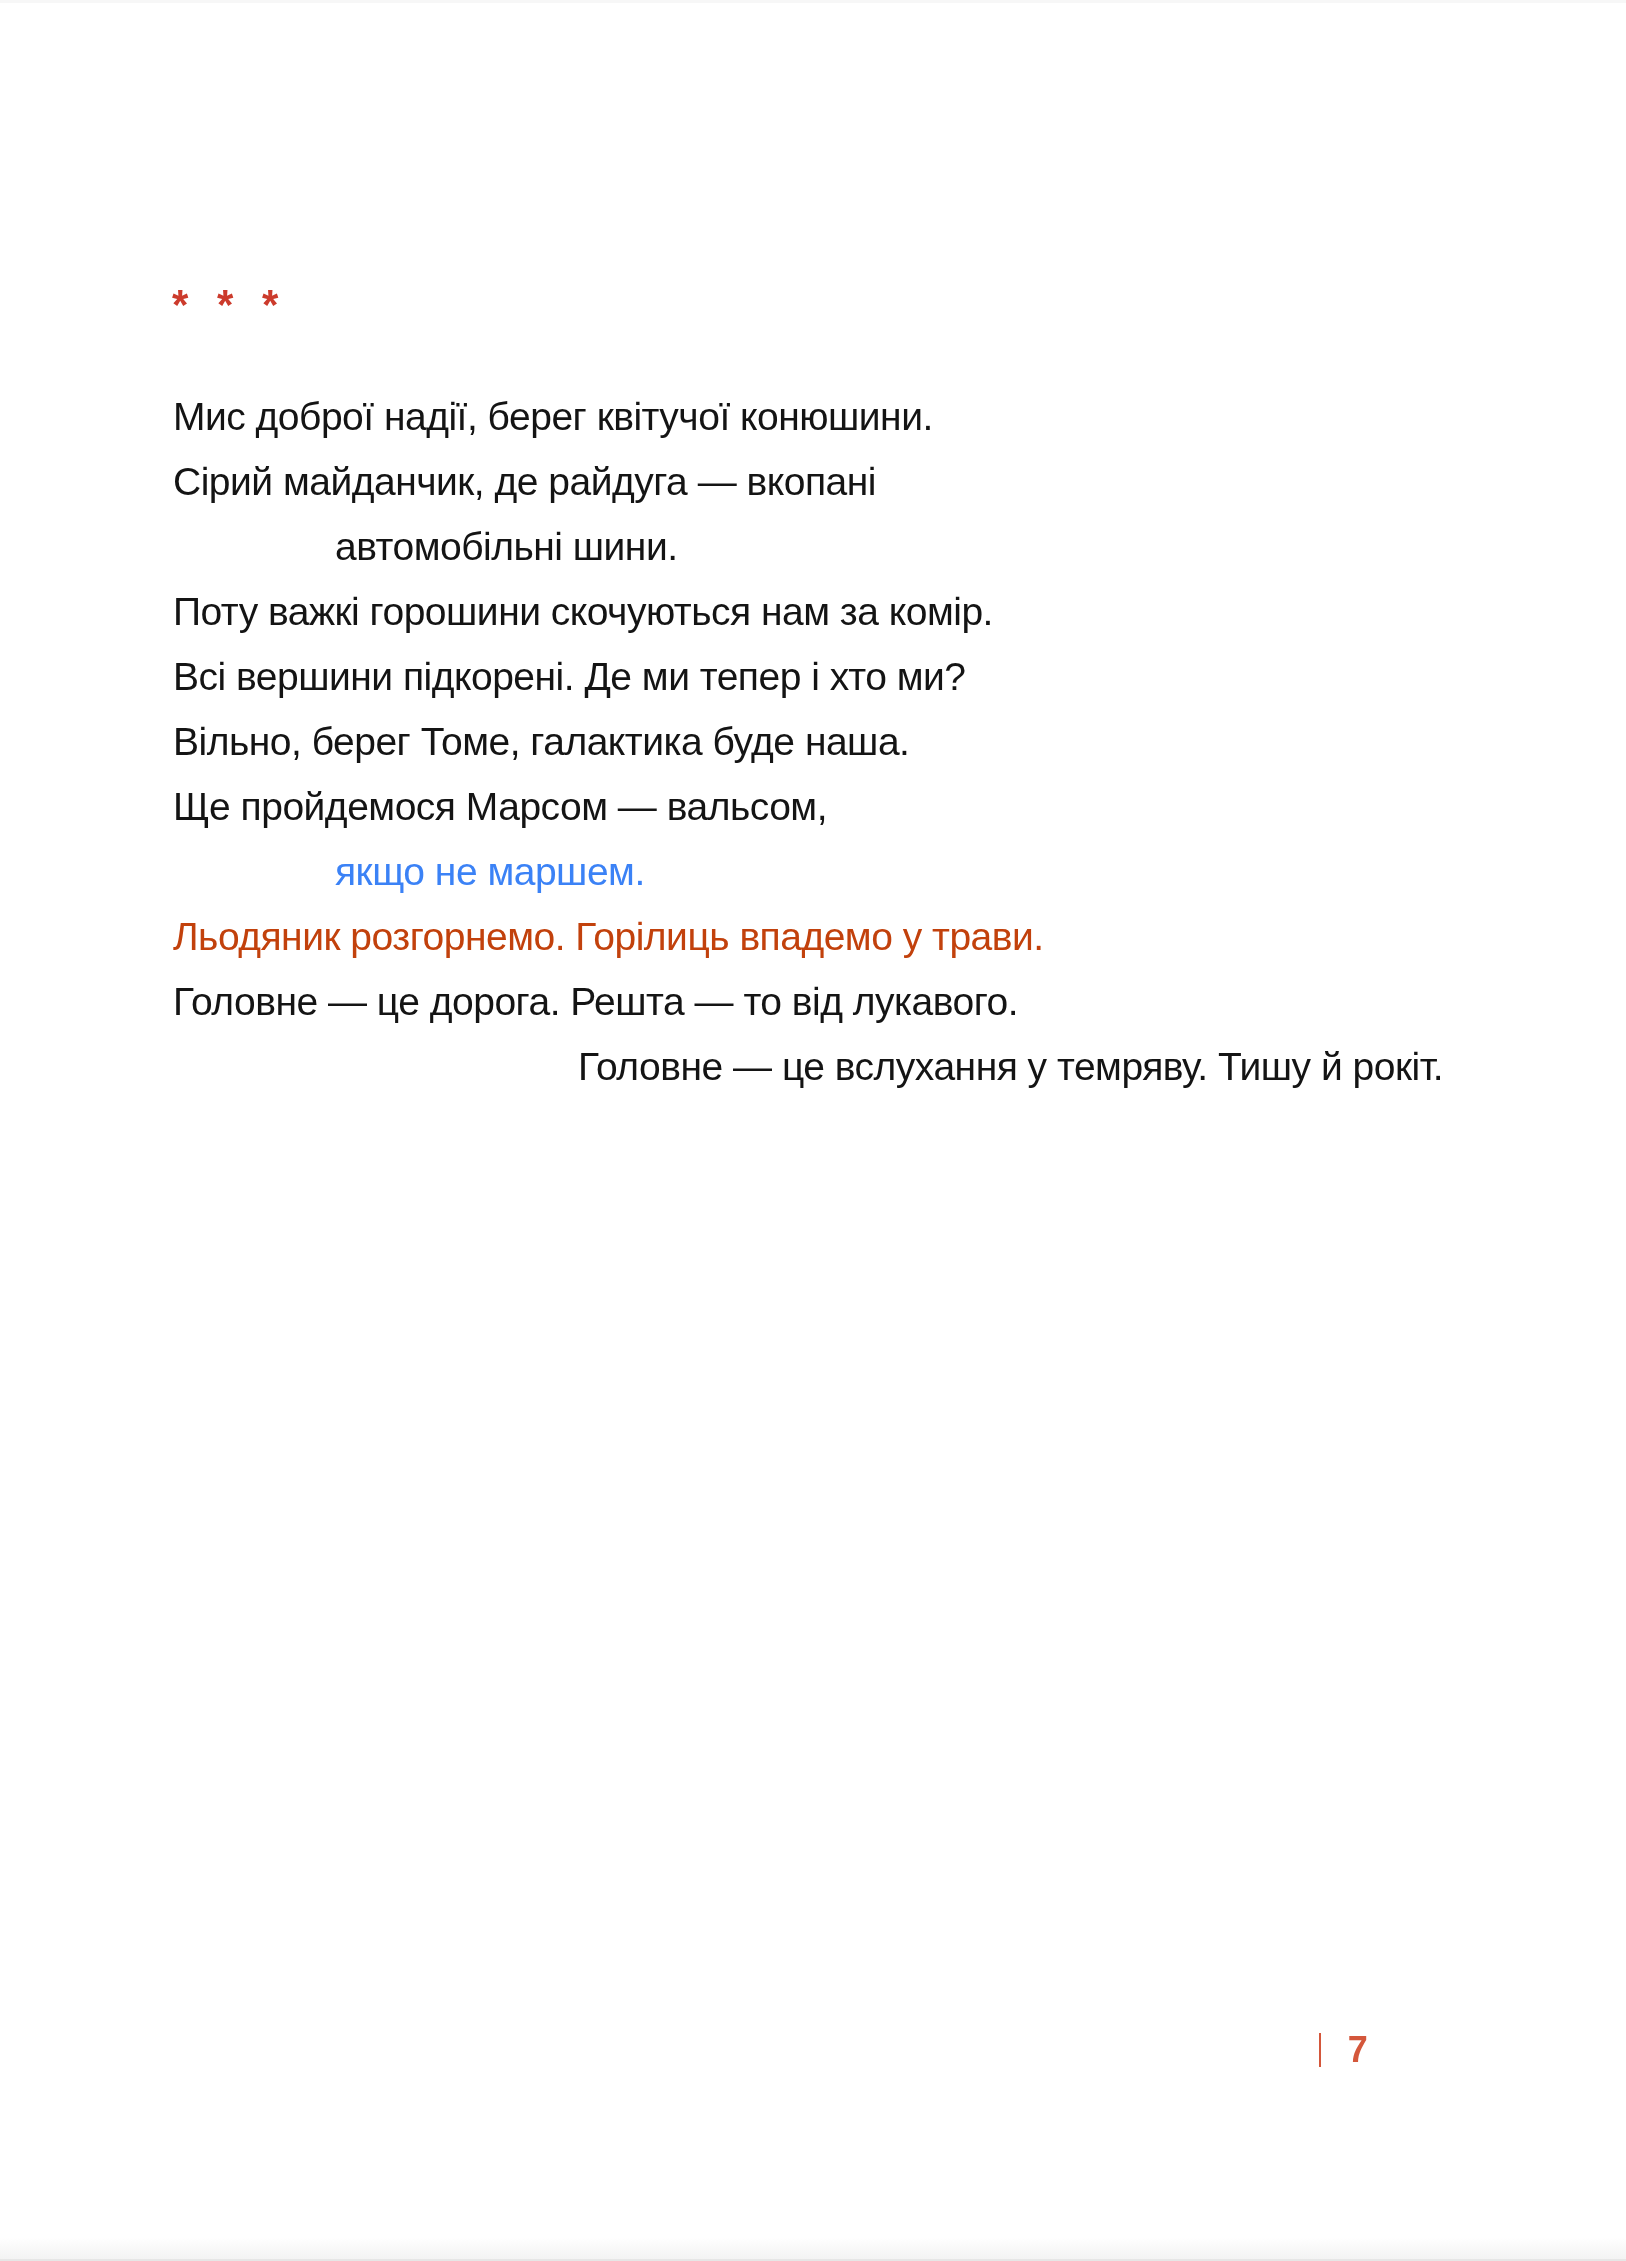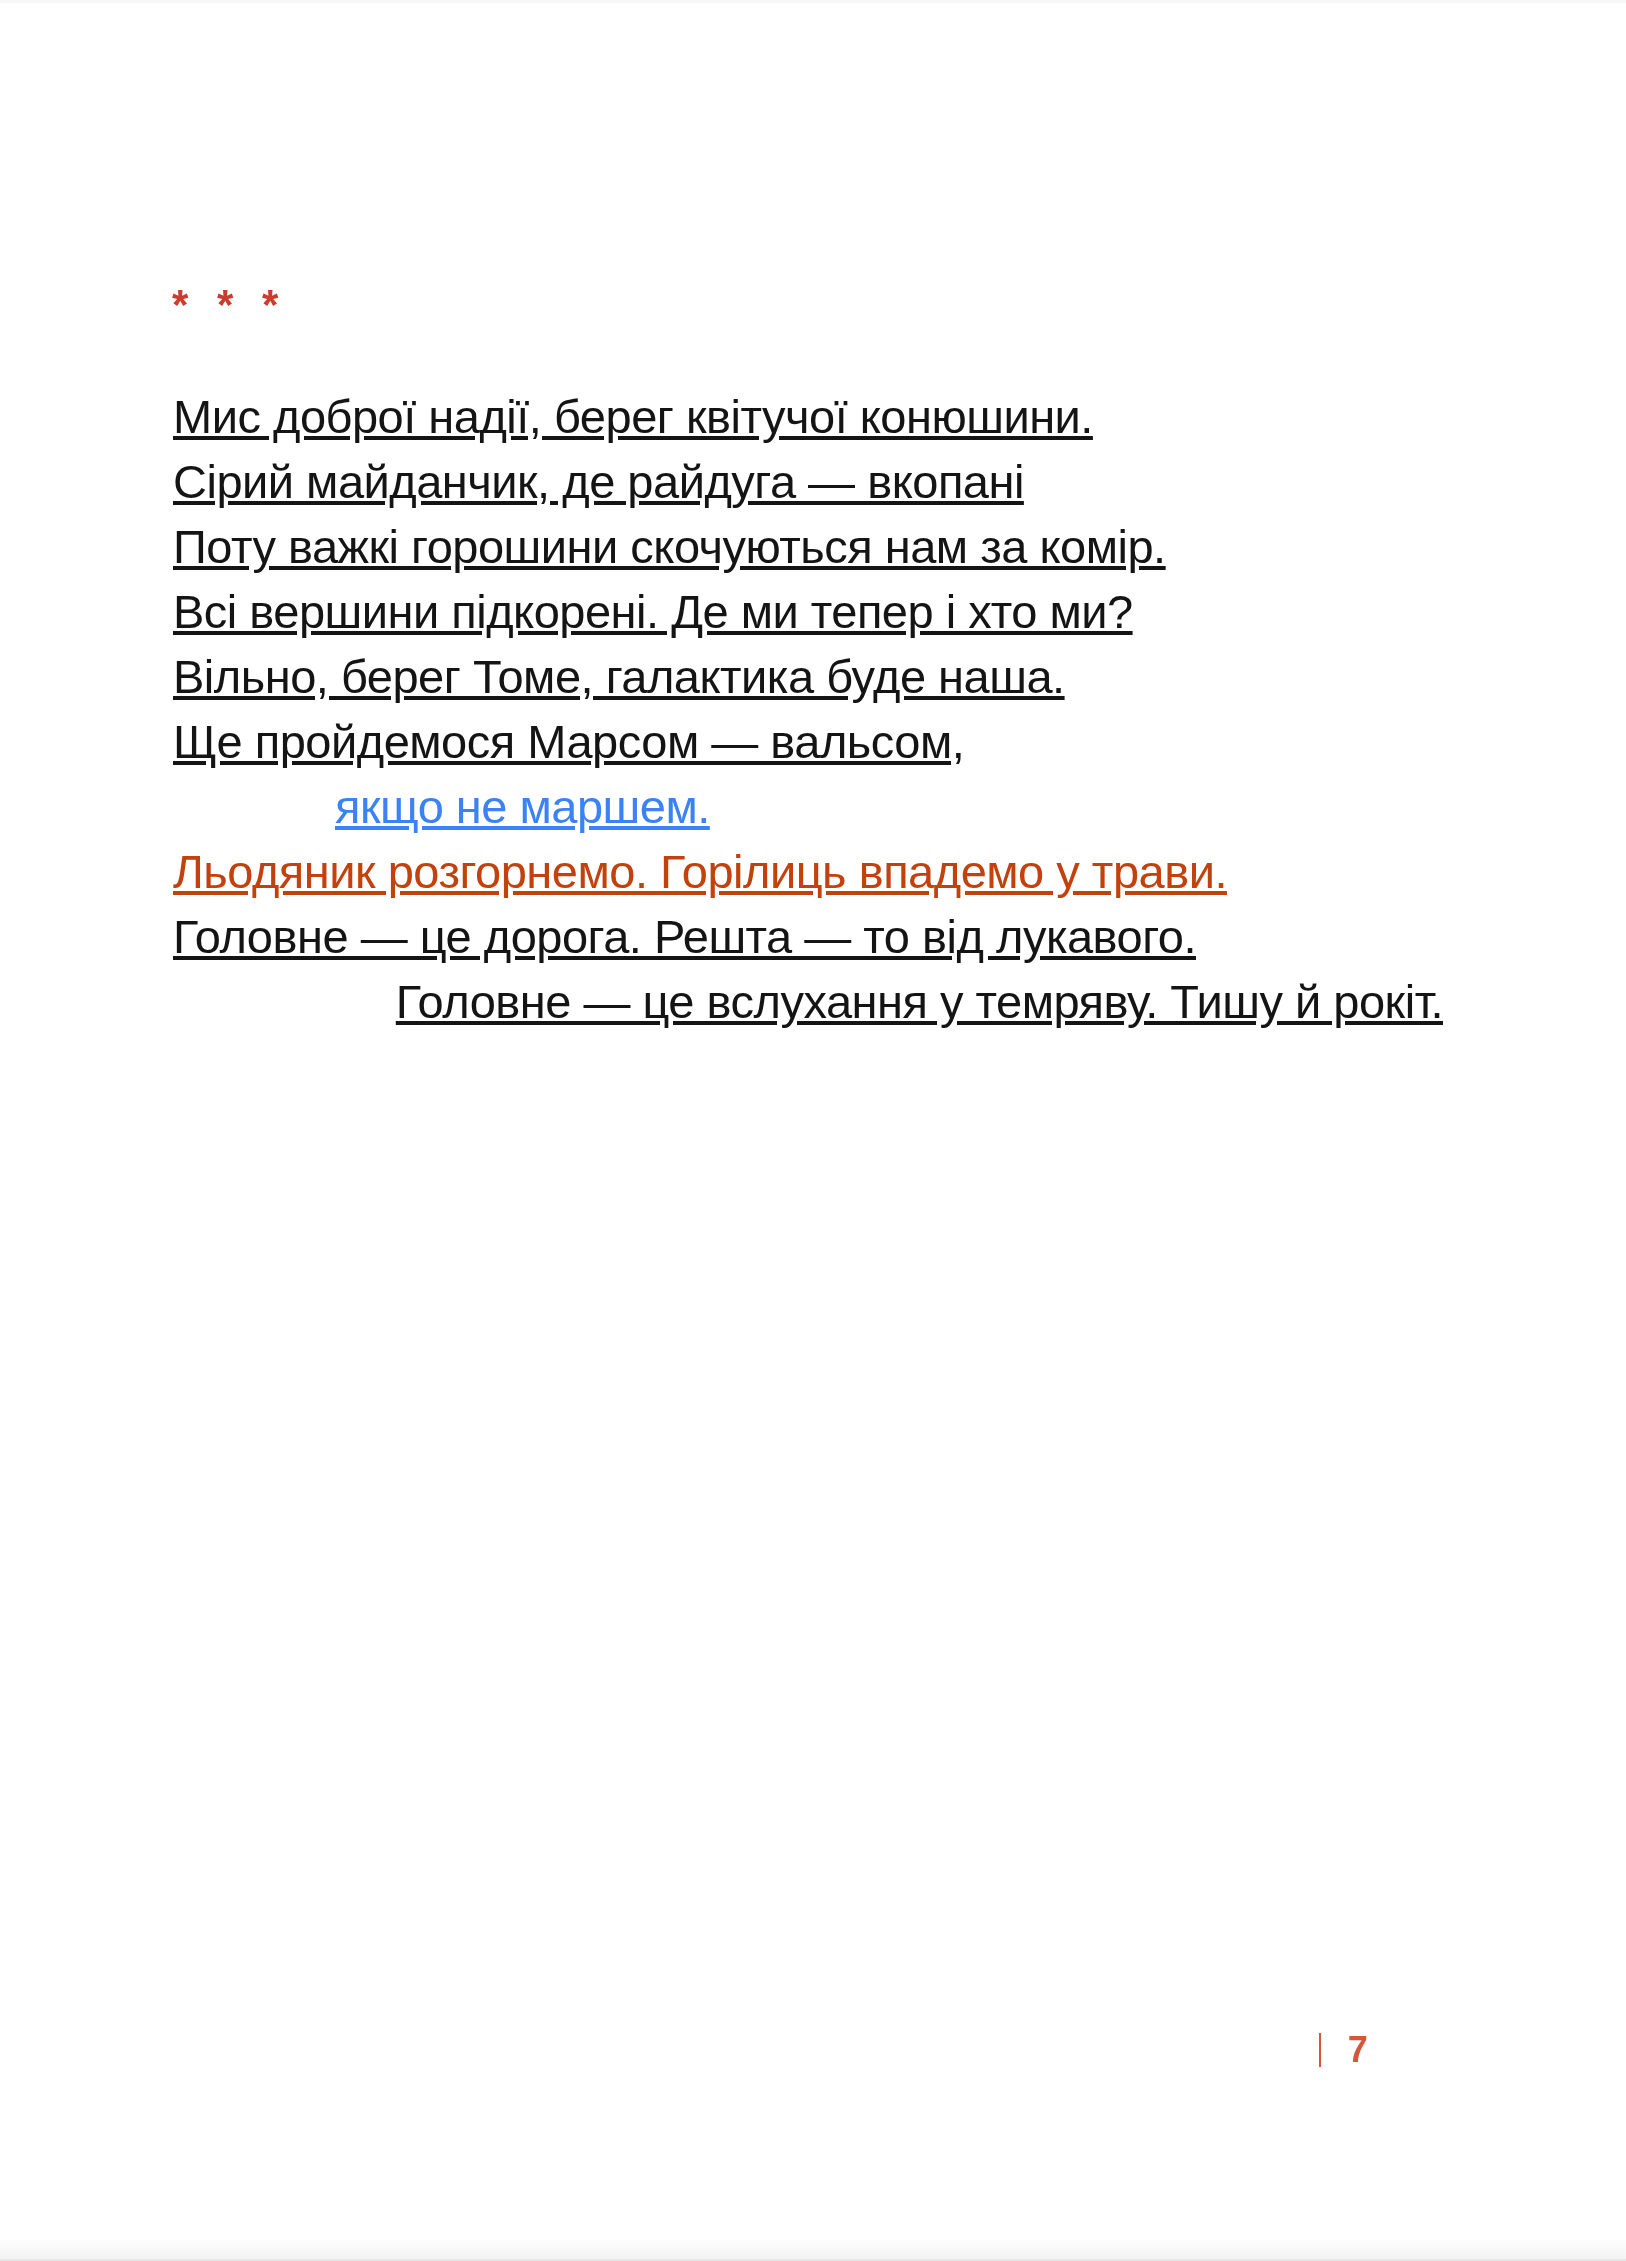--- a/index.html
+++ b/index.html
@@ -12,39 +12,39 @@
   .topstrip { position: absolute; left: 0; top: 0; width: 1626px; height: 3.4px; background: #f7f7f7; }
   .bottomstrip { position: absolute; left: 0; bottom: 0; width: 1626px; height: 24px;
     background: linear-gradient(#ffffff, #f3f3f3); border-bottom: 2.5px solid #e6e6e6; box-sizing: border-box; }
   .stars {
     position: absolute; left: 172px; top: 279px;
     font-size: 42px; font-weight: bold; letter-spacing: 8.5px;
     line-height: 51px;
   }
   .poem { position: absolute; left: 173px; top: 384px; width: 1270px; }
   .line {
-    font-size: 47px; line-height: 65px; height: 65px; white-space: nowrap;
+    font-size: 39px; line-height: 65px; height: 65px; white-space: nowrap;
     letter-spacing: -0.5px;
-    text-decoration: underline;
   }
   .line.indent { padding-left: 162px; }
   .pagenum { position: absolute; left: 1319px; top: 2031px; height: 37px; display: flex; align-items: center; }
   .pagebar { width: 1.7px; height: 34px; }
   .pagetext { margin-left: 27px; font-size: 36px; font-weight: bold; line-height: 37px; }
 </style>
 </head>
 <body>
 
 <div class="topstrip"></div>
 
 <div class="stars" style="color: rgb(204, 59, 44);">* * *</div>
 
 <div class="poem">
   <div class="line" style="color: rgb(20, 20, 20);">Мис доброї надії, берег квітучої конюшини.</div>
   <div class="line" style="color: rgb(20, 20, 20);">Сірий майданчик, де райдуга — вкопані</div>
+  <div class="line indent" style="color: rgb(20, 20, 20);">автомобільні шини.</div>
   <div class="line" style="color: rgb(20, 20, 20);">Поту важкі горошини скочуються нам за комір.</div>
   <div class="line" style="color: rgb(20, 20, 20);">Всі вершини підкорені. Де ми тепер і хто ми?</div>
   <div class="line" style="color: rgb(20, 20, 20);">Вільно, берег Томе, галактика буде наша.</div>
   <div class="line" style="color: rgb(20, 20, 20);">Ще пройдемося Марсом — вальсом,</div>
   <div class="line indent" style="color: #3b82f6;">якщо не маршем.</div>
   <div class="line" style="color: #c2410c;">Льодяник розгорнемо. Горілиць впадемо у трави.</div>
   <div class="line" style="color: rgb(20, 20, 20);">Головне — це дорога. Решта — то від лукавого.</div>
   <div class="line" style="color: rgb(20, 20, 20); text-align: right;">Головне — це вслухання у темряву. Тишу й рокіт.</div>
 </div>
 

